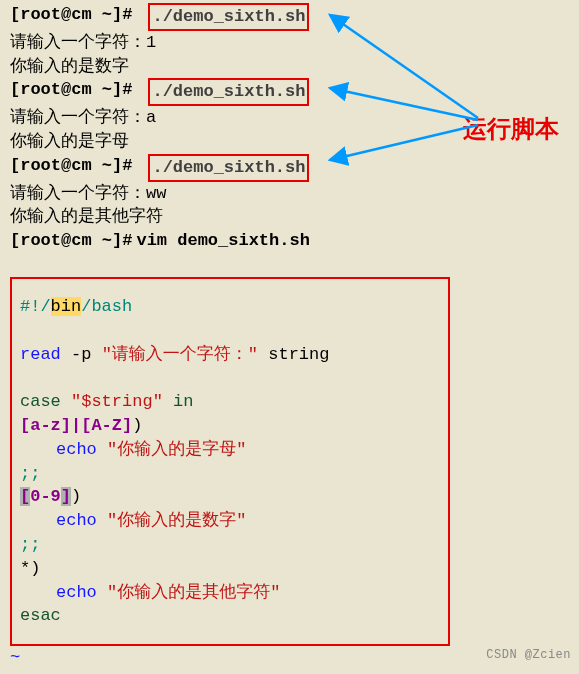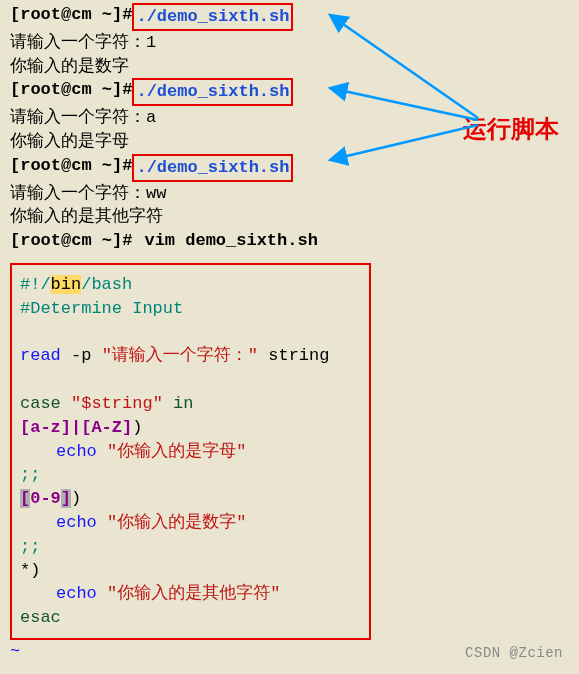--- a/index.html
+++ b/index.html
@@ -20,37 +20,37 @@
     .line {
       display: flex;
       flex-wrap: wrap;
     }
     .prompt-root { font-weight: bold; color: #000; }
     .prompt-tilde { font-weight: bold; color: #000; }
     .prompt-hash { font-weight: bold; color: #000; }
     .cmd-boxed {
       border: 2px solid #e60000;
       padding: 0 2px;
-      margin-left: 0;
+      margin-left: 16px;
       font-weight: bold;
-      color: #1d4ed8;
+      color: #404040;
     }
     .cmd-plain {
-      margin-left: 12px;
+      margin-left: 4px;
       font-weight: bold;
       color: #000;
     }
     .output {
       color: #000;
     }
     .script-box {
       border: 2px solid #e60000;
-      margin-top: 10px;
-      padding: 8px 8px;
-      width: 361px;
+      margin-top: 24px;
+      padding: 16px 8px;
+      width: 440px;
     }
     .sh-teal { color: #00857a; }
     .sh-blue { color: #1414ff; }
     .sh-red { color: #c01414; }
     .sh-darkorange { color: #14532d; }
     .sh-purple { color: #8b008b; font-weight: bold; }
     .sh-hl {
       background: #ffd966;
       color: #000;
     }
@@ -68,23 +68,23 @@
       font-family: "SimHei", sans-serif;
     }
     .arrows {
       position: absolute;
       top: 0;
       left: 0;
       pointer-events: none;
     }
     .watermark {
       position: absolute;
-      right: 16px;
+      right: 8px;
       bottom: 10px;
-      font-size: 14px;
+      font-size: 12px;
       color: #888;
       letter-spacing: 0.5px;
       margin-left: 45px;
     }
     .script-line {
       min-height: 22px;
     }
     .indent { padding-left: 36px; }
   </style>
 </head>
@@ -134,21 +134,20 @@
   <span>&nbsp;</span>
   <span class="prompt-tilde">~</span>
   <span class="prompt-hash">]#</span>
   <span class="cmd-plain">vim demo_sixth.sh</span>
 </div>
 
 <div class="script-box">
   <div class="script-line">
     <span class="sh-teal">#!/</span><span class="sh-hl">bin</span><span class="sh-teal">/bash</span>
   </div>
-  <div class="script-line sh-teal">#Determine Input</div>
   <div class="script-line">&nbsp;</div>
   <div class="script-line">
     <span class="sh-blue">read</span><span> -p </span><span class="sh-red">"请输入一个字符："</span><span> string</span>
   </div>
   <div class="script-line">&nbsp;</div>
   <div class="script-line">
     <span class="sh-darkorange">case</span><span class="sh-red"> "$string" </span><span class="sh-darkorange">in</span>
   </div>
   <div class="script-line">
     <span class="sh-purple">[a-z]|[A-Z]</span><span>)</span>

